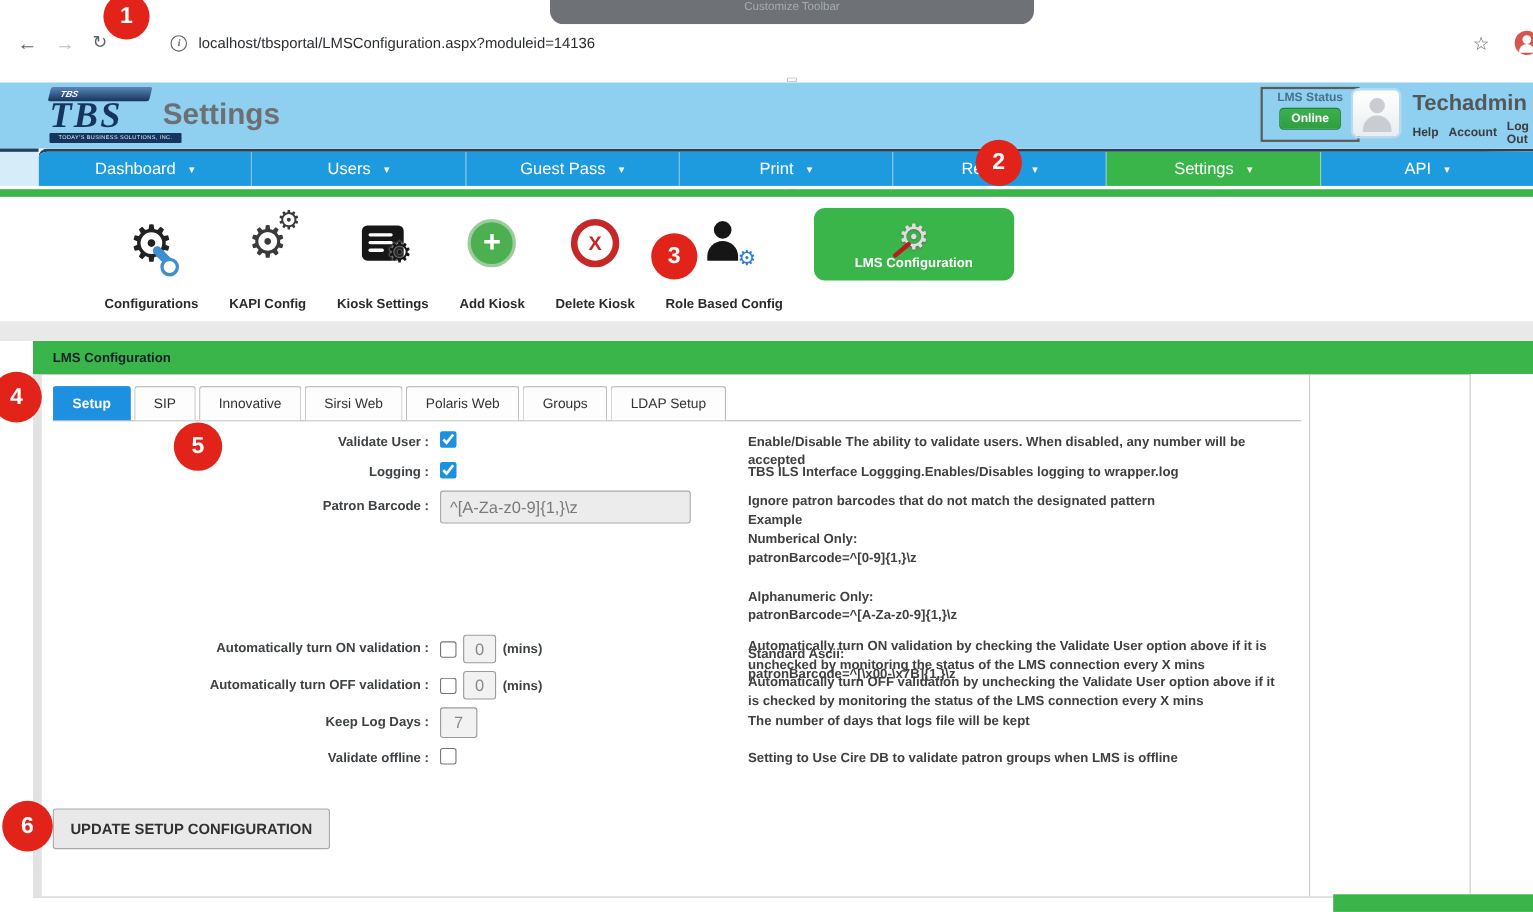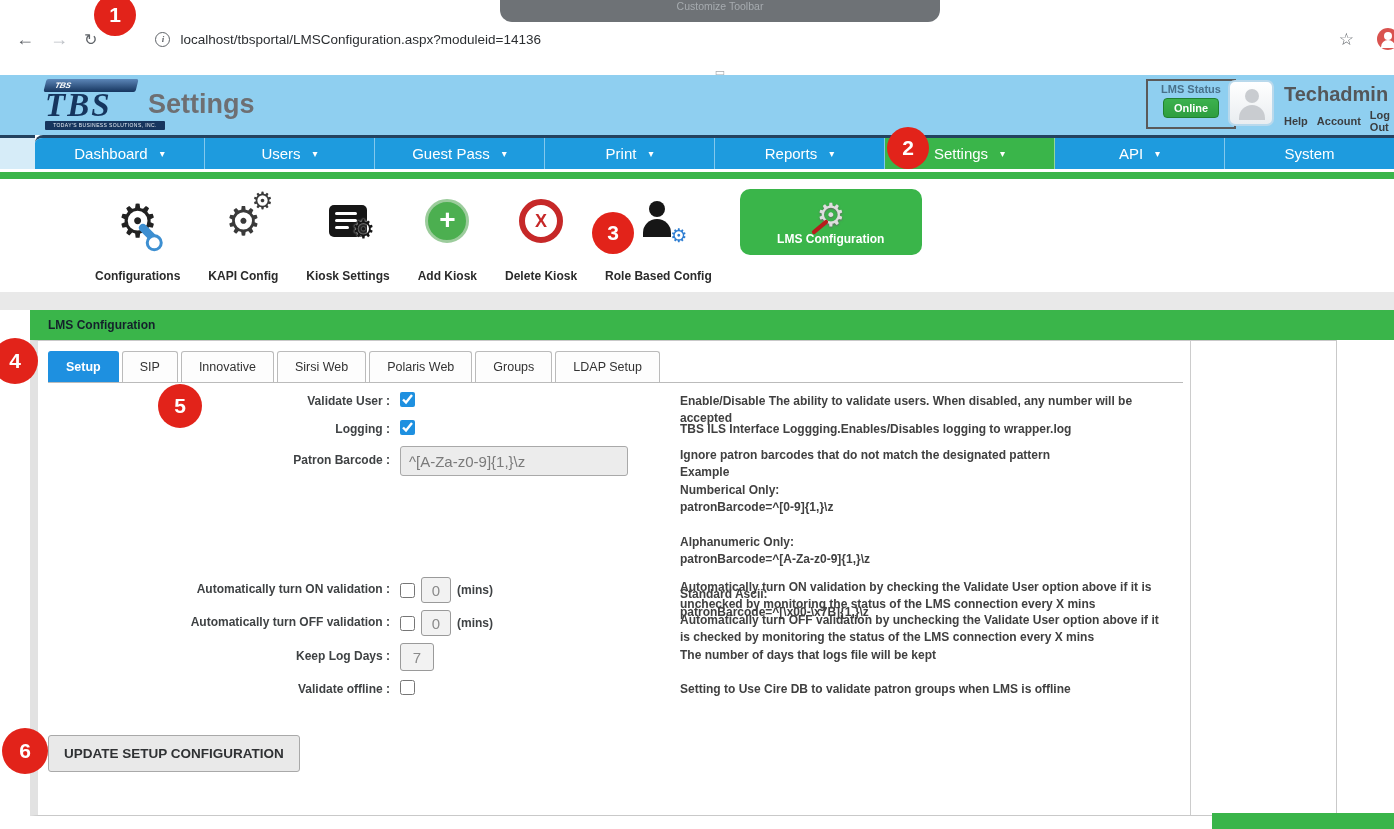--- a/index.html
+++ b/index.html
@@ -203,23 +203,20 @@
       <span class="caret">▾</span>
     </div>
   <div class="nav-cell active">
       <span>Settings</span>
       <span class="caret">▾</span>
     </div>
   <div class="nav-cell">
       <span>API</span>
       <span class="caret">▾</span>
     </div>
-  <div class="nav-cell">
-      <span>System</span>
-    </div>
 </div>
 
 <div id="green-strip"></div>
 <div id="icon-toolbar">
   <div class="tb-item">
     <div class="tb-icon">
         <span class="gear-big">⚙</span>
         <span class="wrench"></span>
       </div>
     <div class="tb-label">Configurations</div>

